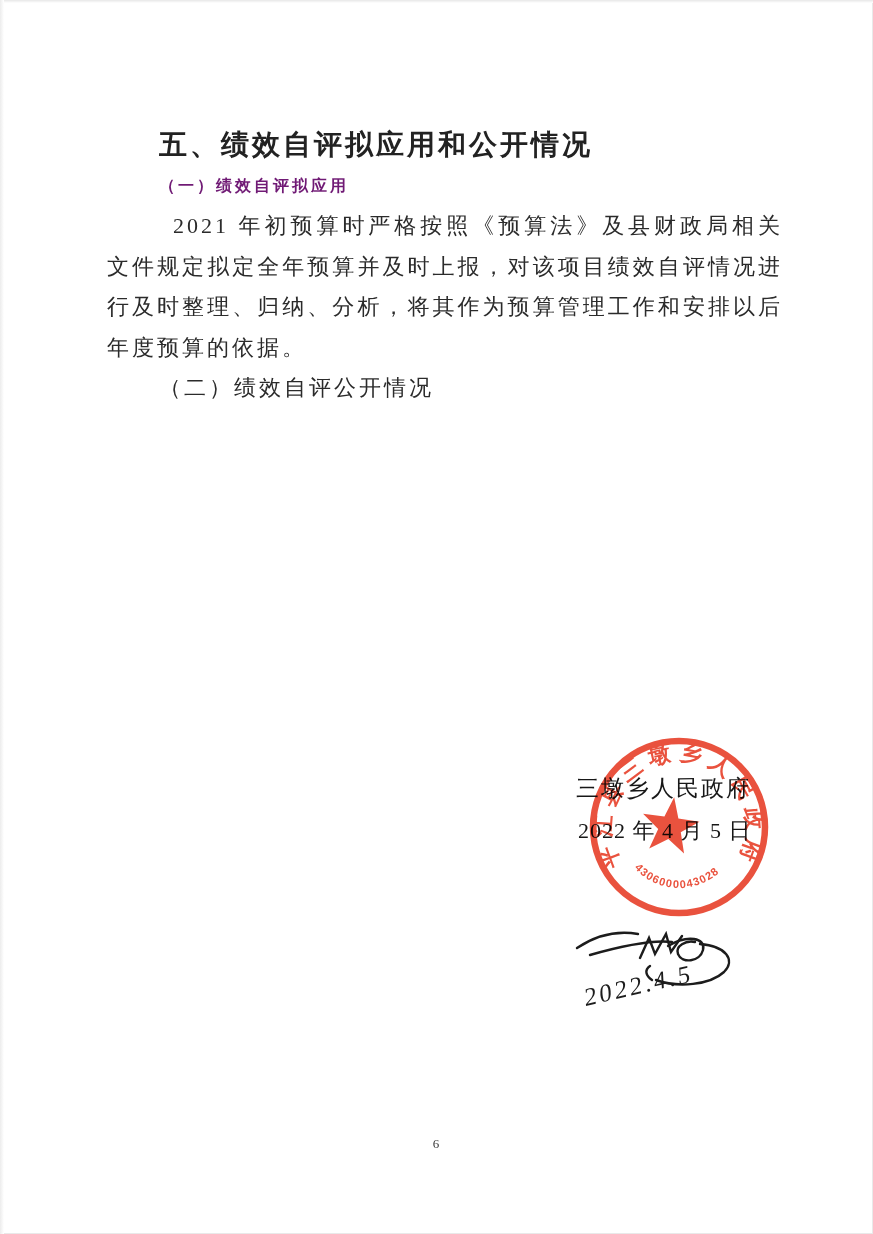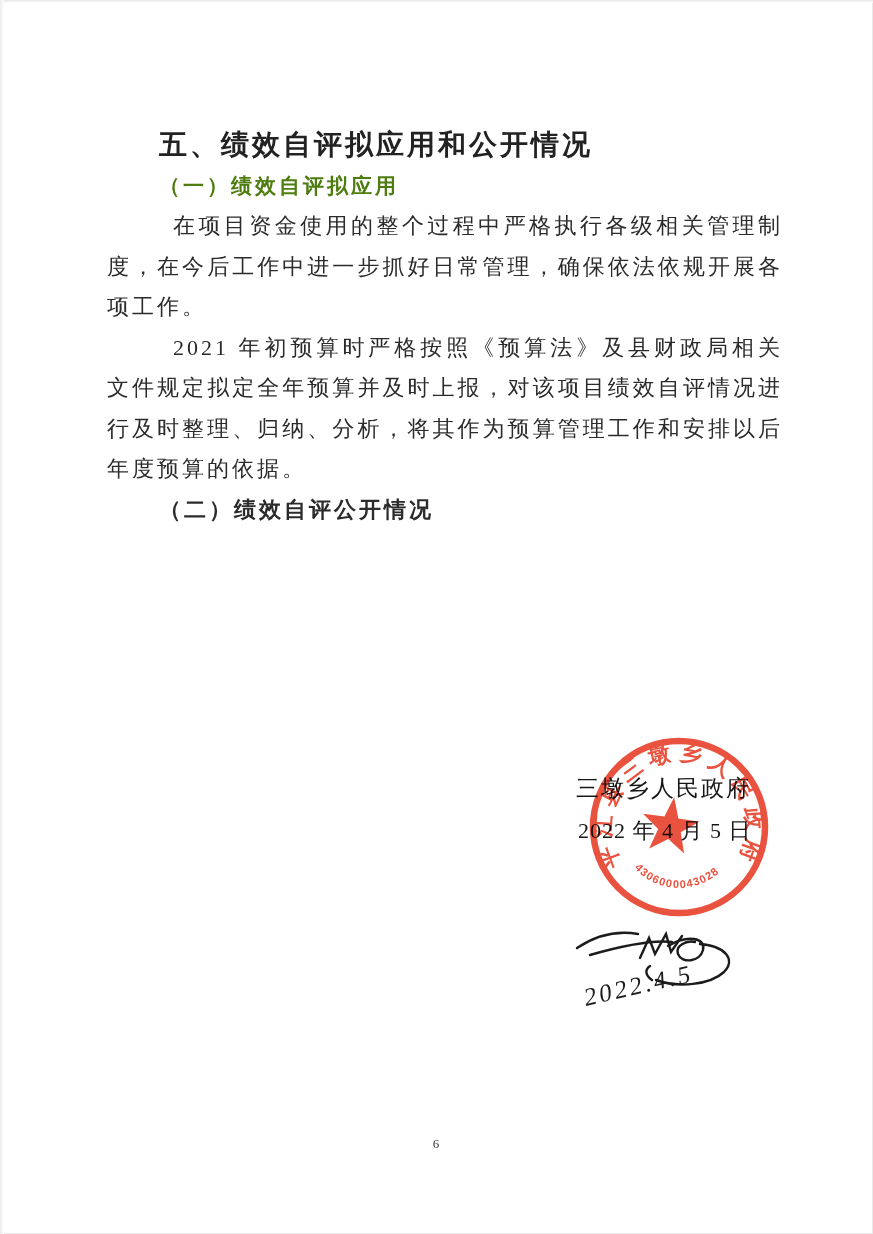--- a/index.html
+++ b/index.html
@@ -19,26 +19,26 @@
     position:absolute;left:107px;top:124px;width:676px;
   }
   .doc > *{margin:0;}
   .h1{
     font-family:"Liberation Sans","DejaVu Sans",sans-serif;
     font-weight:bold;font-size:28px;line-height:41px;
     letter-spacing:3px;text-indent:52px;color:#222;
   }
   .h2-bold{
     font-family:"Liberation Sans","DejaVu Sans",sans-serif;
-    font-weight:bold;font-size:21px;line-height:41px;
-    letter-spacing:3px;text-indent:52px;color:#4d7c0f;
+    font-weight:bold;font-size:16px;line-height:41px;
+    letter-spacing:3px;text-indent:52px;color:#701a75;
   }
   .h2-plain{
     font-size:22px;line-height:40px;letter-spacing:3px;
-    text-indent:52px;color:#2b2b2b;font-weight:bold;
+    text-indent:52px;color:#2b2b2b;font-weight:normal;
   }
   .para{
     font-size:22px;line-height:40.5px;letter-spacing:3px;
     text-align:justify;text-indent:66px;color:#2b2b2b;
   }
   .sig-org{
     position:absolute;left:576px;top:772px;
     font-size:23px;line-height:34px;letter-spacing:2px;color:#171717;
     z-index:2;
   }
@@ -63,21 +63,20 @@
 </head>
 <body>
 
 <div class="page">
   <div class="scan-edge-top"></div>
   <div class="scan-edge-left"></div>
 
   <div class="doc">
     <div class="h1">五、绩效自评拟应用和公开情况</div>
     <div class="h2-bold">（一）绩效自评拟应用</div>
-    <p class="para">在项目资金使用的整个过程中严格执行各级相关管理制度，在今后工作中进一步抓好日常管理，确保依法依规开展各项工作。</p>
     <p class="para">2021 年初预算时严格按照《预算法》及县财政局相关文件规定拟定全年预算并及时上报，对该项目绩效自评情况进行及时整理、归纳、分析，将其作为预算管理工作和安排以后年度预算的依据。</p>
     <div class="h2-plain">（二）绩效自评公开情况</div>
   </div>
 
   <div class="sig-org">三墩乡人民政府</div>
   <div class="sig-date">2022 年 4 月 5 日</div>
 
   <svg class="seal-svg" viewBox="560 706 244 228">
 
     <circle cx="679" cy="827" r="86" fill="none" stroke="#e8432d" stroke-width="6.5"></circle>

